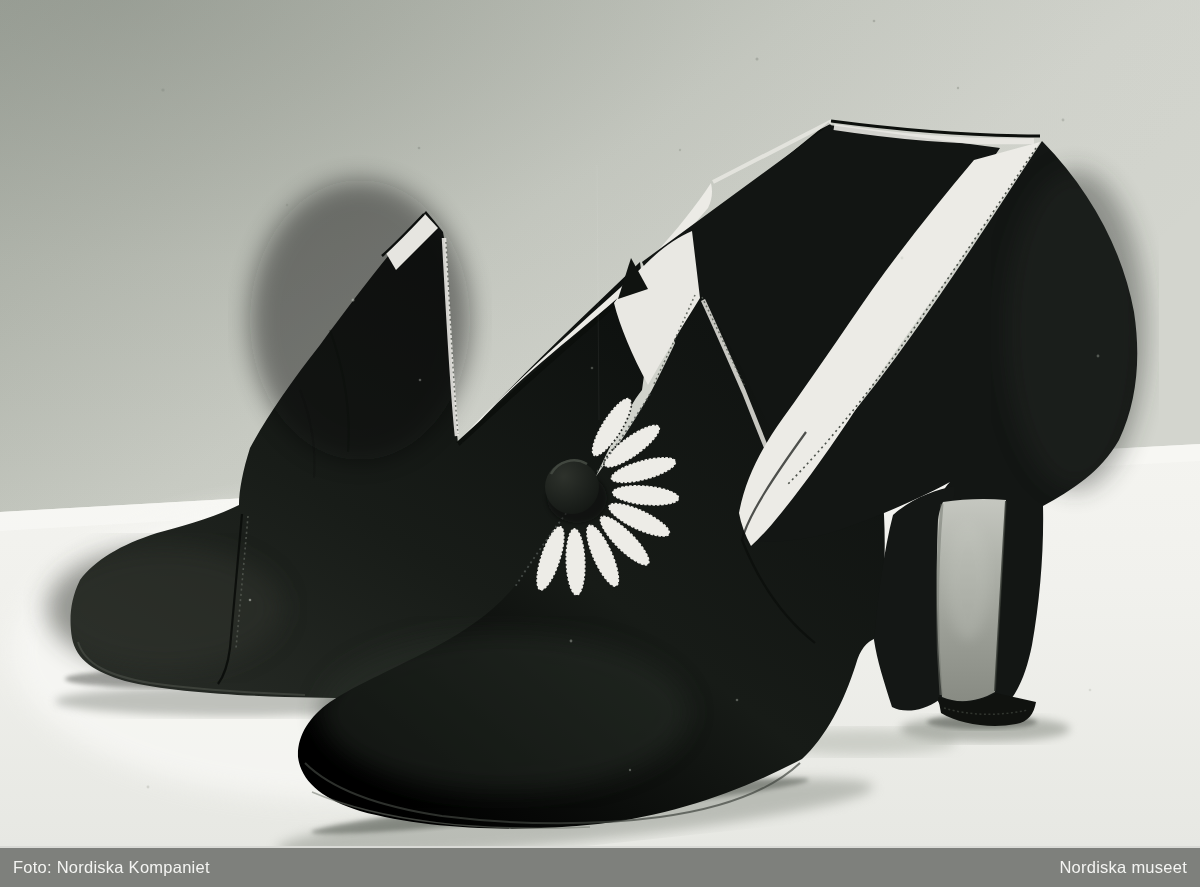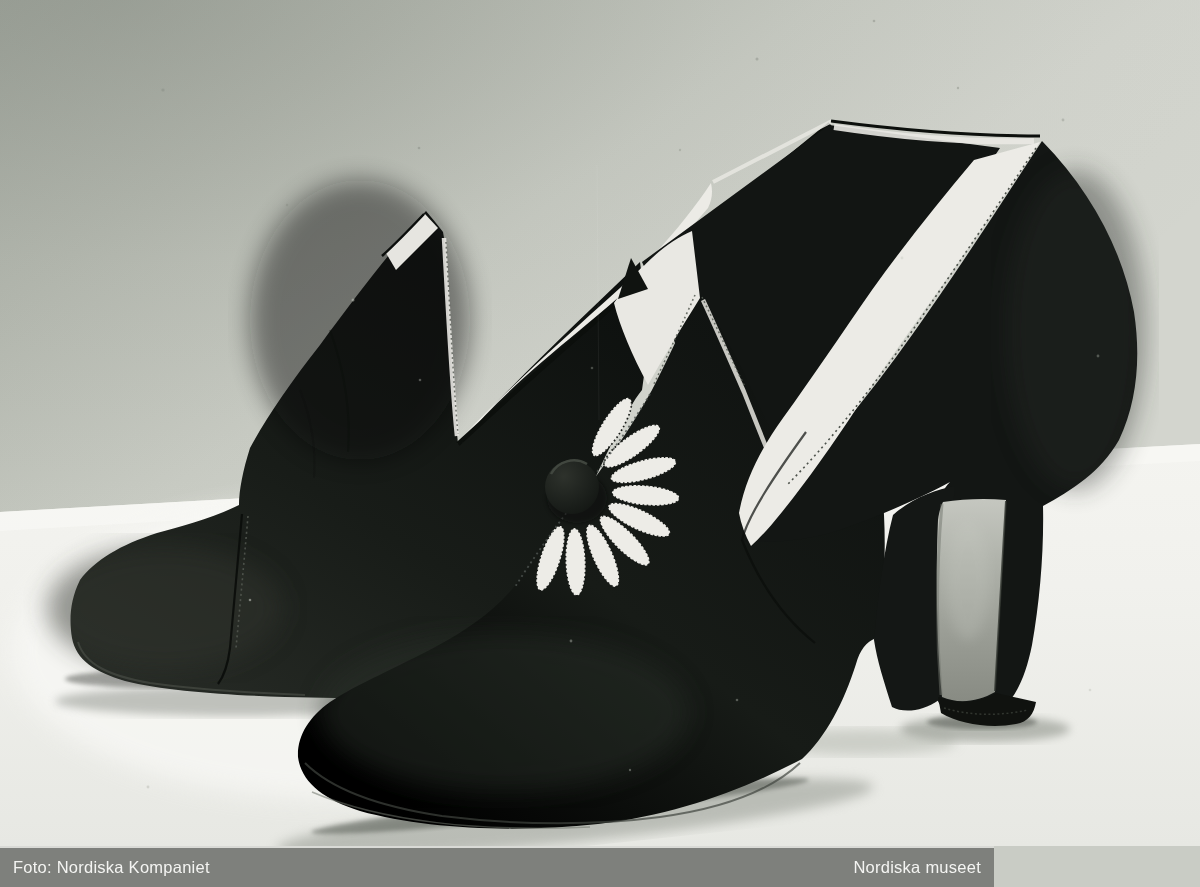--- a/index.html
+++ b/index.html
@@ -1,20 +1,20 @@
 <!DOCTYPE html>
 <html><head>
 <meta charset="utf-8">
 <style>
   html,body{margin:0;padding:0;background:#222;}
   .stage{width:1200px;height:887px;margin:0 auto;position:relative;
          font-family:"Liberation Sans", sans-serif;overflow:hidden;background:#c9ccc5;}
   .photo{position:absolute;left:0;top:0;width:1200px;height:846px;overflow:hidden;margin:0;}
   .photo svg{display:block;width:1200px;height:846px;}
-  .caption-bar{position:absolute;left:0;top:846px;width:994px;height:41px;
+  .caption-bar{position:absolute;left:0;top:846px;width:1200px;height:41px;
       background:#7e807c;border-top:2px solid #d9dad6;box-sizing:border-box;
       display:flex;justify-content:space-between;align-items:center;
       padding:0 13px;color:#f4f4f2;font-size:16.5px;letter-spacing:.25px;}
   .caption-bar span{white-space:nowrap;}
 </style>
 </head>
 <body>
 
 <div class="stage">
   <figure class="photo" aria-label="Black-and-white photograph of a pair of women's high-heeled pumps in dark suede, decorated with a covered button and a fan of petal-shaped cutouts over white lining, standing on a light surface against a gray wall">

